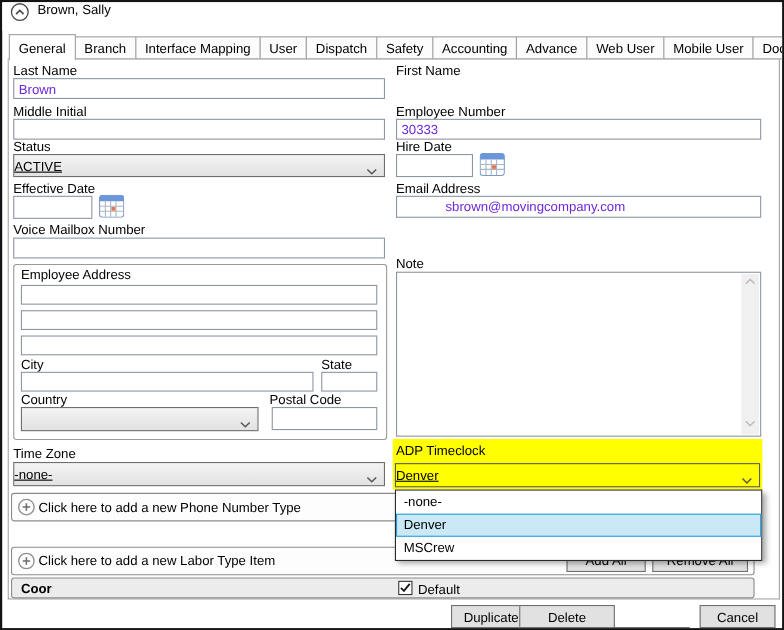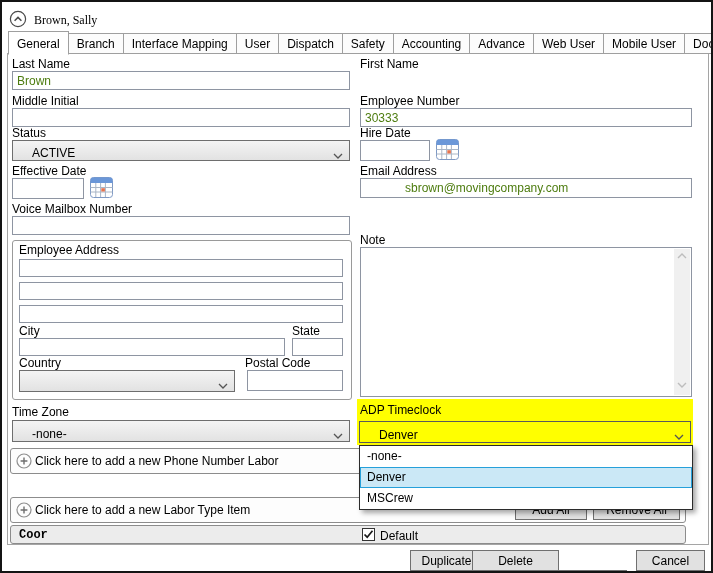--- a/index.html
+++ b/index.html
@@ -1,55 +1,55 @@
 <!DOCTYPE html>
 <html><head>
 <meta charset="utf-8">
 <style>
   html,body{margin:0;padding:0;background:#fff;}
   .window{position:relative;width:713px;height:573px;box-sizing:border-box;border:2px solid #141414;
           font-family:"Liberation Sans",sans-serif;font-size:12px;color:#000;background:#fff;overflow:hidden;}
   
-  .hdr{position:absolute;left:0;top:0;right:0;height:26px;display:flex;align-items:flex-end;padding-left:7px;gap:7px;background:#fff;font-family:Liberation Serif, serif;}
+  .hdr{position:absolute;left:0;top:0;right:0;height:26px;display:flex;align-items:flex-start;padding-left:7px;gap:7px;background:#fff;}
   .hdr-title{font-size:12px;}
   
   .tabs{position:absolute;left:6px;top:31px;display:flex;z-index:2;}
   .tab{box-sizing:border-box;border:1px solid #9f9f9f;background:#fcfcfc;padding:3px 8px 2px 8px;height:21px;
        margin-left:-1px;white-space:nowrap;}
   .tab:first-child{margin-left:0;}
   .tab.active{background:#fff;height:24px;margin-top:-2px;border-bottom:1px solid #fff;padding-top:5px;position:relative;z-index:3;}
   .content-frame{position:absolute;left:5px;top:51px;width:702px;height:492px;box-sizing:border-box;
                  border:1px solid #a5a5a5;background:#fff;}
   
   .lbl{position:absolute;white-space:nowrap;}
   .b{font-weight:bold;}
   .tb{position:absolute;box-sizing:border-box;border:1px solid #8e95a2;background:#fff;padding:0 4px;
-      font-family:inherit;font-size:12px;color:#4d7c0f;outline:none;}
+      font-family:inherit;font-size:12px;color:#6d28d9;outline:none;}
   .sel{position:absolute;box-sizing:border-box;border:1px solid #6e6e6e;background:linear-gradient(#f4f4f4,#e2e2e2);
-       display:flex;align-items:flex-end;padding:0 20px 0 19px;}
+       display:flex;align-items:center;padding:0 20px 0 0;text-decoration:underline;}
   .sel .chev{position:absolute;right:6px;top:50%;margin-top:-3px;}
   .groupbox{position:absolute;box-sizing:border-box;border:1px solid #9a9a9a;border-radius:3px;background:#fff;}
   
   .note-box{position:absolute;box-sizing:border-box;border:1px solid #8e95a2;background:#fff;}
   .vscroll{position:absolute;top:1px;bottom:1px;right:1px;width:16px;background:#f0f0f0;
            display:flex;flex-direction:column;justify-content:space-between;align-items:center;}
   .vscroll svg{margin:4px 0;}
   
   .hl-band{position:absolute;background:#ffff00;}
   .sel.yellow{background:#ffff00;border-color:#5a5a5a;}
   
   .popup{position:absolute;left:357px;top:443px;width:334px;box-sizing:border-box;background:#fff;
          border:1px solid #2b2b2b;box-shadow:3px 3px 5px rgba(0,0,0,.35);z-index:10;}
   .popup .item{height:19px;line-height:19px;padding-left:6px;border:1px solid transparent;box-sizing:content-box;}
   .popup .item.selected{background:#cbe8f6;border-color:#26a0da;}
   
   .bar{position:absolute;box-sizing:border-box;border:1px solid #8c8c8c;border-radius:3px;background:#fdfdfd;
        display:flex;align-items:center;padding-left:5px;gap:3px;}
   .coorbar{position:absolute;box-sizing:border-box;border:1px solid #8c8c8c;border-radius:3px;background:#ececec;
-           display:flex;align-items:center;padding-left:8px;font-family:Liberation Mono, monospace;}
+           display:flex;align-items:center;padding-left:8px;}
   
   .btn{position:absolute;box-sizing:border-box;border:1px solid #707070;background:#e1e1e1;
        display:flex;align-items:center;justify-content:center;font-family:inherit;font-size:12px;padding:0;}
   .cal-btn{position:absolute;border:none;background:transparent;padding:0;line-height:0;}
   .cbx{position:absolute;width:13px;height:13px;box-sizing:border-box;border:1px solid #333;background:#fff;
        display:flex;align-items:center;justify-content:center;}
 </style>
 </head>
 <body>
 
@@ -173,21 +173,21 @@
     <span class="chev"><svg width="10" height="6">
           <path d="M1 1 L5 5 L9 1" fill="none" stroke="#555" stroke-width="1.3"></path>
         </svg></span>
   </div>
 
   <div class="bar" style="left:8px;top:446px;width:676px;height:26px">
     <span style="line-height:0;"><svg width="16" height="16">
           <circle cx="8" cy="8" r="7" fill="#fdfdfd" stroke="#8f8f8f" stroke-width="1.2"></circle>
           <path d="M8 4.6 V11.4 M4.6 8 H11.4" stroke="#6e6e6e" stroke-width="1.4"></path>
         </svg></span>
-    <span>Click here to add a new Phone Number Labor</span>
+    <span>Click here to add a new Phone Number Type</span>
   </div>
 
   <div class="bar" style="left:8px;top:495px;width:676px;height:26px">
     <span style="line-height:0;"><svg width="16" height="16">
           <circle cx="8" cy="8" r="7" fill="#fdfdfd" stroke="#8f8f8f" stroke-width="1.2"></circle>
           <path d="M8 4.6 V11.4 M4.6 8 H11.4" stroke="#6e6e6e" stroke-width="1.4"></path>
         </svg></span>
     <span>Click here to add a new Labor Type Item</span>
   </div>
   <button class="btn" style="left:513px;top:497px;width:72px;height:21px">Add All</button>

